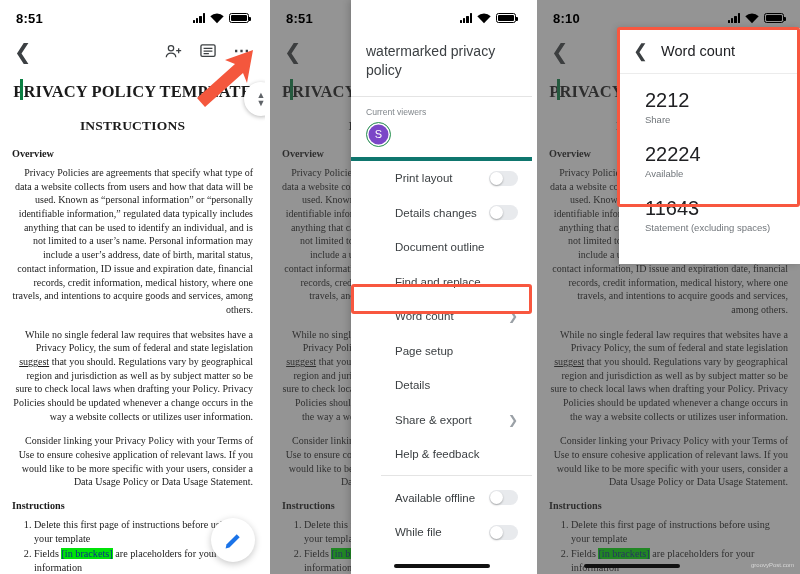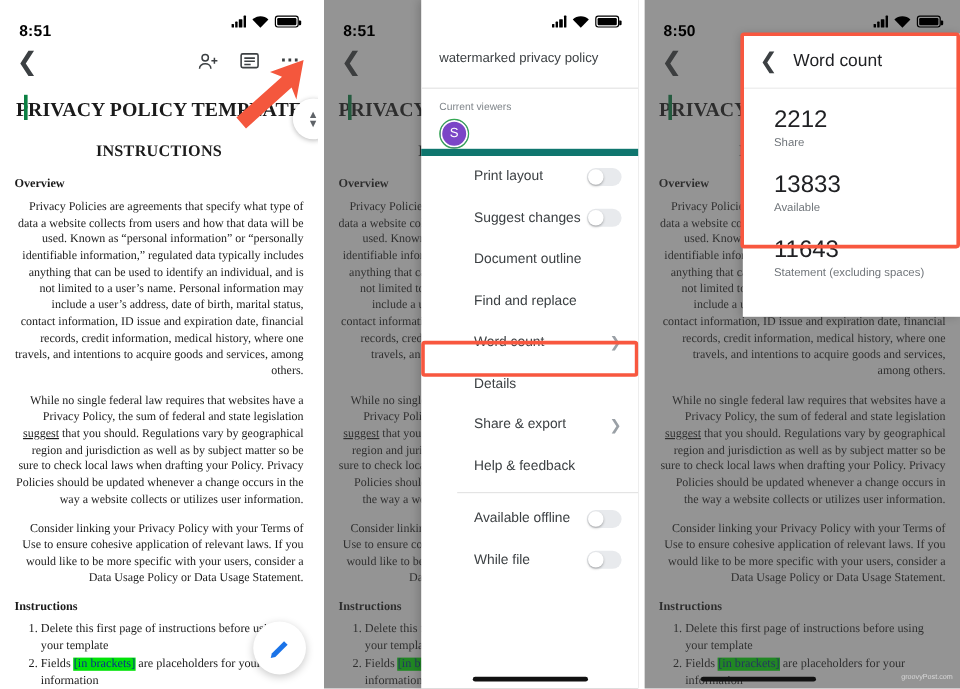--- a/index.html
+++ b/index.html
@@ -26,21 +26,21 @@
     flex: 0 0 auto;
   }
   .panel.p1 { width: 265px; }
   .panel.p2 { width: 262px; }
   .panel.p3 { width: 263px; }
 
   
   .statusbar {
     position: absolute; top: 0; left: 0; right: 0;
     height: 30px;
-    display: flex; 
+    display: flex; align-items: center;
     justify-content: space-between;
     padding: 18px 16px;
     z-index: 40;
   }
   .status-time {
     font-size: 13px; font-weight: bold; color: #000;
     letter-spacing: .2px;
   }
   .status-icons { display: flex; align-items: center; gap: 5px; }
   .ic-signal { display: flex; align-items: flex-end; gap: 1.2px; height: 10px; }
@@ -138,26 +138,26 @@
 
   
   .sheet {
     position: absolute; top: 0; right: 0; bottom: 0;
     width: 181px; background: #fff; z-index: 55;
     display: flex; flex-direction: column;
     box-shadow: -2px 0 7px rgba(0,0,0,.18);
   }
   .sheet-title {
     padding: 42px 15px 16px 15px;
-    font-size: 11px; color: #3c4043; line-height: 1.35;
+    font-size: 14px; color: #3c4043; line-height: 1.35;
     border-bottom: 1px solid #e4e4e4;
   }
   .viewers {
-    padding: 10px 15px 0 15px;
-    border-bottom: 6px solid #0f766e;
+    padding: 10px 15px 10px 15px;
+    border-bottom: 4px solid #0f766e;
   }
   .viewers-lbl { font-size: 8.6px; color: #80868b; margin-bottom: 5px; }
   .avatar {
     width: 25px; height: 25px; border-radius: 50%;
     background: #7b46c7; color: #fff;
     font-size: 11px; display: flex; align-items: center; justify-content: center;
     border: 1.6px solid #34a853; box-shadow: 0 0 0 1.5px #fff inset;
   }
   .menu-list { flex: 1; display: flex; flex-direction: column; margin-left: 30px; }
   .menu-item {
@@ -353,32 +353,35 @@
         <div class="viewers-lbl">Current viewers</div>
         <div class="avatar">S</div>
       </div>
 
       <div class="menu-list">
         <div class="menu-item">
           <span class="lbl">Print layout</span>
           <span class="toggle"></span>
         </div>
         <div class="menu-item">
-          <span class="lbl">Suggest changes</span>
+          <span class="lbl">Details changes</span>
           <span class="toggle"></span>
         </div>
         <div class="menu-item">
           <span class="lbl">Document outline</span>
         </div>
         <div class="menu-item">
           <span class="lbl">Find and replace</span>
         </div>
         <div class="menu-item">
           <span class="lbl">Word count</span>
           <span class="chev">❯</span>
+        </div>
+        <div class="menu-item">
+          <span class="lbl">Page setup</span>
         </div>
         <div class="menu-item">
           <span class="lbl">Details</span>
         </div>
         <div class="menu-item">
           <span class="lbl">Share &amp; export</span>
           <span class="chev">❯</span>
         </div>
         <div class="menu-item">
           <span class="lbl">Help &amp; feedback</span>
@@ -421,21 +424,21 @@
       </ol>
     </div>
 
     <div class="appbar">
       <div class="back">❮</div>
     </div>
 
     <div class="dim"></div>
 
     <div class="statusbar" style="z-index:60;">
-      <div class="status-time">8:50</div>
+      <div class="status-time">8:10</div>
       <div class="status-icons">
         <span class="ic-signal">
             <i></i>
             <i></i>
             <i></i>
             <i></i>
           </span>
         <span class="ic-wifi">
           <svg width="14" height="11" viewBox="0 0 14 11">
               <path d="M7 10.2 0.3 3.3a9.6 9.6 0 0 1 13.4 0z" fill="#000"></path>
@@ -451,21 +454,21 @@
       <div class="wc-head">
         <span class="back">❮</span>
         <span class="ttl">Word count</span>
       </div>
       <div class="wc-rows">
         <div class="wc-row">
           <div class="wc-num">2212</div>
           <div class="wc-lbl">Share</div>
         </div>
         <div class="wc-row">
-          <div class="wc-num">13833</div>
+          <div class="wc-num">22224</div>
           <div class="wc-lbl">Available</div>
         </div>
         <div class="wc-row">
           <div class="wc-num">11643</div>
           <div class="wc-lbl">Statement (excluding spaces)</div>
         </div>
       </div>
     </div>
 
     <div class="hlbox" style="left:80px; top:27px; width:183px; height:180px;"></div>

